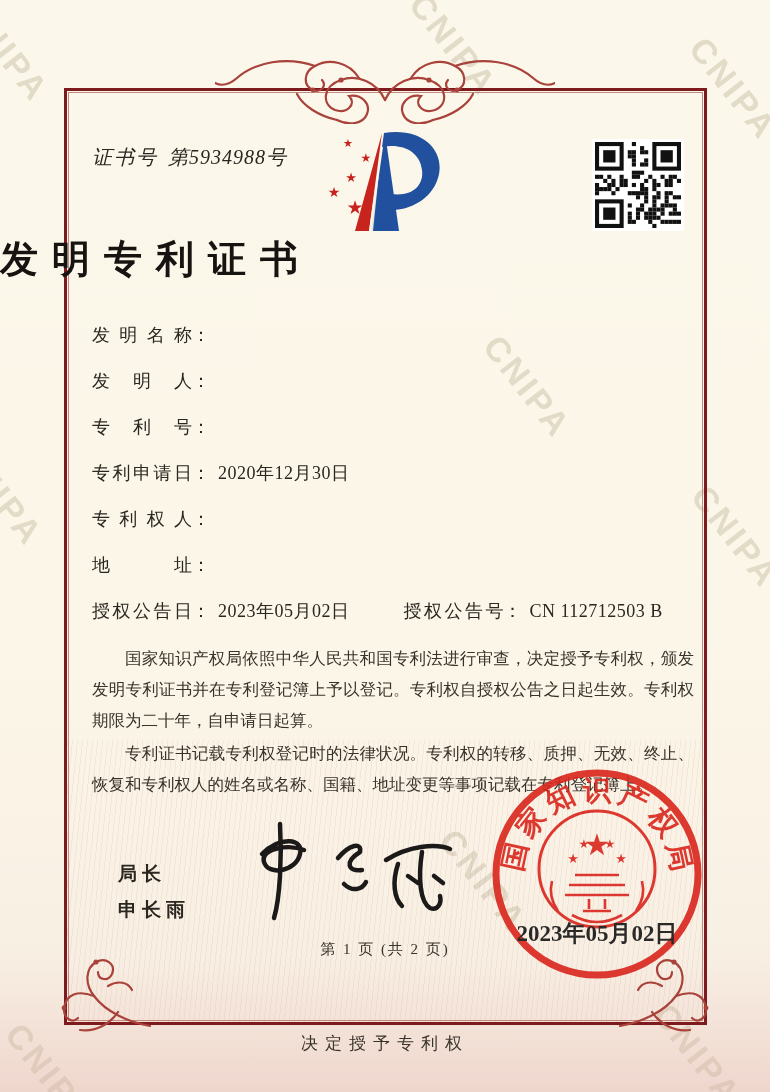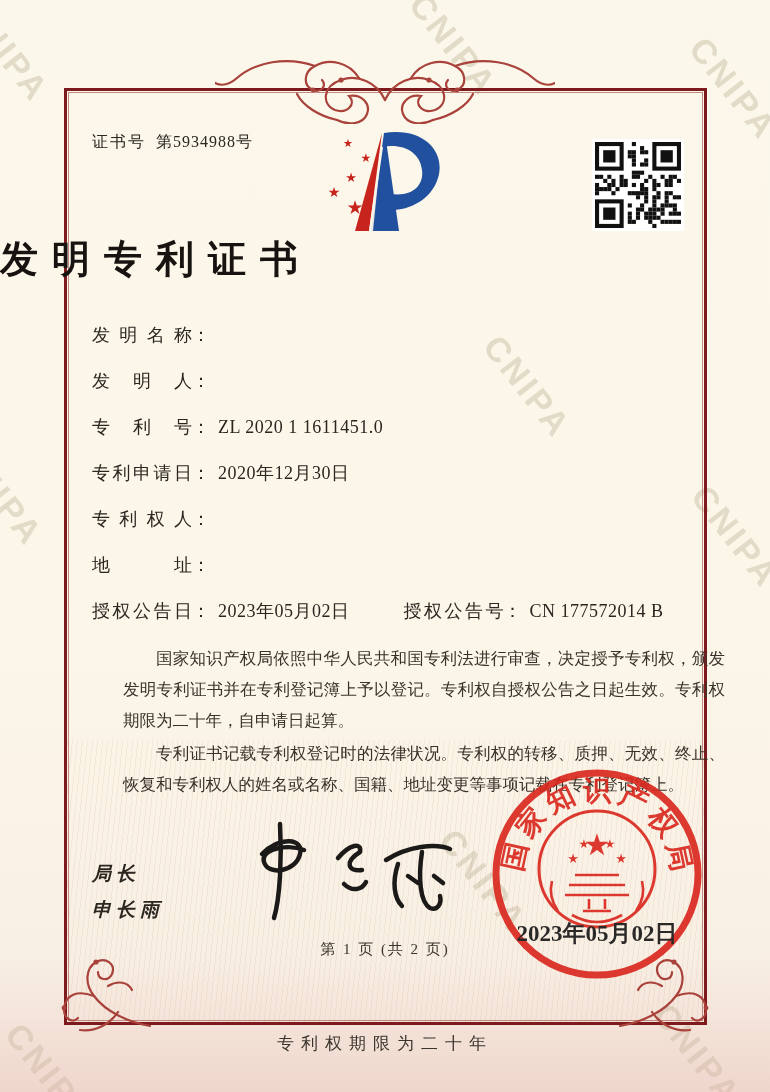--- a/index.html
+++ b/index.html
@@ -19,39 +19,39 @@
     background:linear-gradient(180deg,rgba(236,196,186,0) 0%,rgba(233,190,180,0.28) 70%,rgba(230,185,178,0.38) 100%);}
   .guilloche{position:absolute;left:67px;top:740px;width:640px;height:283px;
     background:repeating-linear-gradient(96deg,rgba(190,120,110,0.10) 0 1px,rgba(255,255,255,0) 1px 5px);}
   .frame{
     position:absolute; left:64px; top:88px; width:643px; height:937px;
     border:3px solid #7d1a1d; box-sizing:border-box;
   }
   .frame::before{
     content:""; position:absolute; inset:1px; border:1px solid #c08a80;
   }
-  .cert-no{position:absolute; left:92px; top:132px; font-size:16px; letter-spacing:2px;}
+  .cert-no{position:absolute; left:92px; top:144px; font-size:20px; letter-spacing:2px;font-style:italic;}
   .cert-no .num{margin-left:10px; letter-spacing:1px;}
   .logo{position:absolute; left:318px; top:130px;}
   .qr{position:absolute; left:592px; top:139px; width:92px; height:92px; background:#fff; padding:3px; box-sizing:border-box;}
   .title{
     position:absolute; left:0; right:0; top:234px; text-align:left;
     font-size:38px; font-weight:bold; letter-spacing:14px; color:#171310;
   }
   .fields{position:absolute; left:92px; top:323px; width:600px;}
   .frow{display:flex; align-items:flex-start; font-size:18px; line-height:24px; margin-bottom:22px;}
   .jchars{display:inline-flex; justify-content:space-between; width:100px; flex:none;}
   .colon{flex:none;}
   .fval{margin-left:8px; letter-spacing:0.5px;}
   .grant-row{display:flex; font-size:18px; line-height:24px;}
   .grant-row .grp{display:flex;}
   .grant-row .grp2{margin-left:54px;}
-  .paras{position:absolute; left:92px; top:643px; width:602px; font-size:16.5px; line-height:31px; text-align:justify; color:#38322a;margin-left:31px;}
+  .paras{position:absolute; left:92px; top:643px; width:602px; font-size:16.5px; line-height:31px; text-align:justify; color:#38322a;}
   .paras p{margin:0 0 2px 0; text-indent:2em;}
-  .signer{position:absolute; left:92px; top:856px; font-size:19px; font-weight:bold; letter-spacing:5px; line-height:36px;font-style:italic;}
+  .signer{position:absolute; left:118px; top:856px; font-size:19px; font-weight:bold; letter-spacing:5px; line-height:36px;}
   .signature{position:absolute; left:210px; top:818px;}
   .seal{position:absolute; left:486px; top:763px; opacity:0.9;}
   #seal-ring-text text{fill:#d9251c; font-size:28px; font-weight:bold; font-family:"Liberation Serif","DejaVu Serif",serif;}
   .page-info{position:absolute; left:0; right:0; top:940px; text-align:center; font-size:15px; letter-spacing:2px; color:#3a342c;}
   .footer-note{position:absolute; left:0; right:0; top:1032px; text-align:center; font-size:17px; letter-spacing:7px; color:#3a342c;}
   .orn{position:absolute; pointer-events:none;}
   .orn path{stroke:#a8423a; stroke-width:2.2; fill:none; stroke-linecap:round;}
   .orn .dot{fill:#a8423a; stroke:none;}
 </style>
 </head>
@@ -263,21 +263,20 @@
         </span>
         <span class="colon">：</span>
     </div>
     <div class="frow">
       <span class="jchars">
           <span>专</span>
           <span>利</span>
           <span>号</span>
         </span>
         <span class="colon">：</span>
-      <span class="fval">ZL 2020 1 1611451.0</span>
     </div>
     <div class="frow">
       <span class="jchars">
           <span>专</span>
           <span>利</span>
           <span>申</span>
           <span>请</span>
           <span>日</span>
         </span>
         <span class="colon">：</span>
@@ -313,21 +312,21 @@
       </span>
       <span class="grp grp2">
         <span class="jchars">
             <span>授</span>
             <span>权</span>
             <span>公</span>
             <span>告</span>
             <span>号</span>
           </span>
           <span class="colon">：</span>
-        <span class="fval">CN 177572014 B</span>
+        <span class="fval">CN 112712503 B</span>
       </span>
     </div>
   </div>
 
   <div class="paras">
     <p>国家知识产权局依照中华人民共和国专利法进行审查，决定授予专利权，颁发发明专利证书并在专利登记簿上予以登记。专利权自授权公告之日起生效。专利权期限为二十年，自申请日起算。</p>
     <p>专利证书记载专利权登记时的法律状况。专利权的转移、质押、无效、终止、恢复和专利权人的姓名或名称、国籍、地址变更等事项记载在专利登记簿上。</p>
   </div>
 
   <div class="signer">
@@ -371,15 +370,15 @@
         <path d="M89,112 h44 M83,122 h56 M79,132 h64"></path>
         <path d="M103,136 v10 M119,136 v10 M97,148 h28"></path>
         <path d="M86,152 q25,14 50,0"></path>
         <path d="M66,118 q-4,16 6,30 M156,118 q4,16 -6,30"></path>
       </g>
     </g>
     <text x="111" y="178" font-size="23" font-weight="bold" fill="#141414" text-anchor="middle">2023年05月02日</text>
   </svg>
 
   <div class="page-info">第 1 页 (共 2 页)</div>
-  <div class="footer-note">专利权期限为二十年</div>
+  <div class="footer-note">决定授予专利权</div>
 
 </div>
 
 </body></html>

